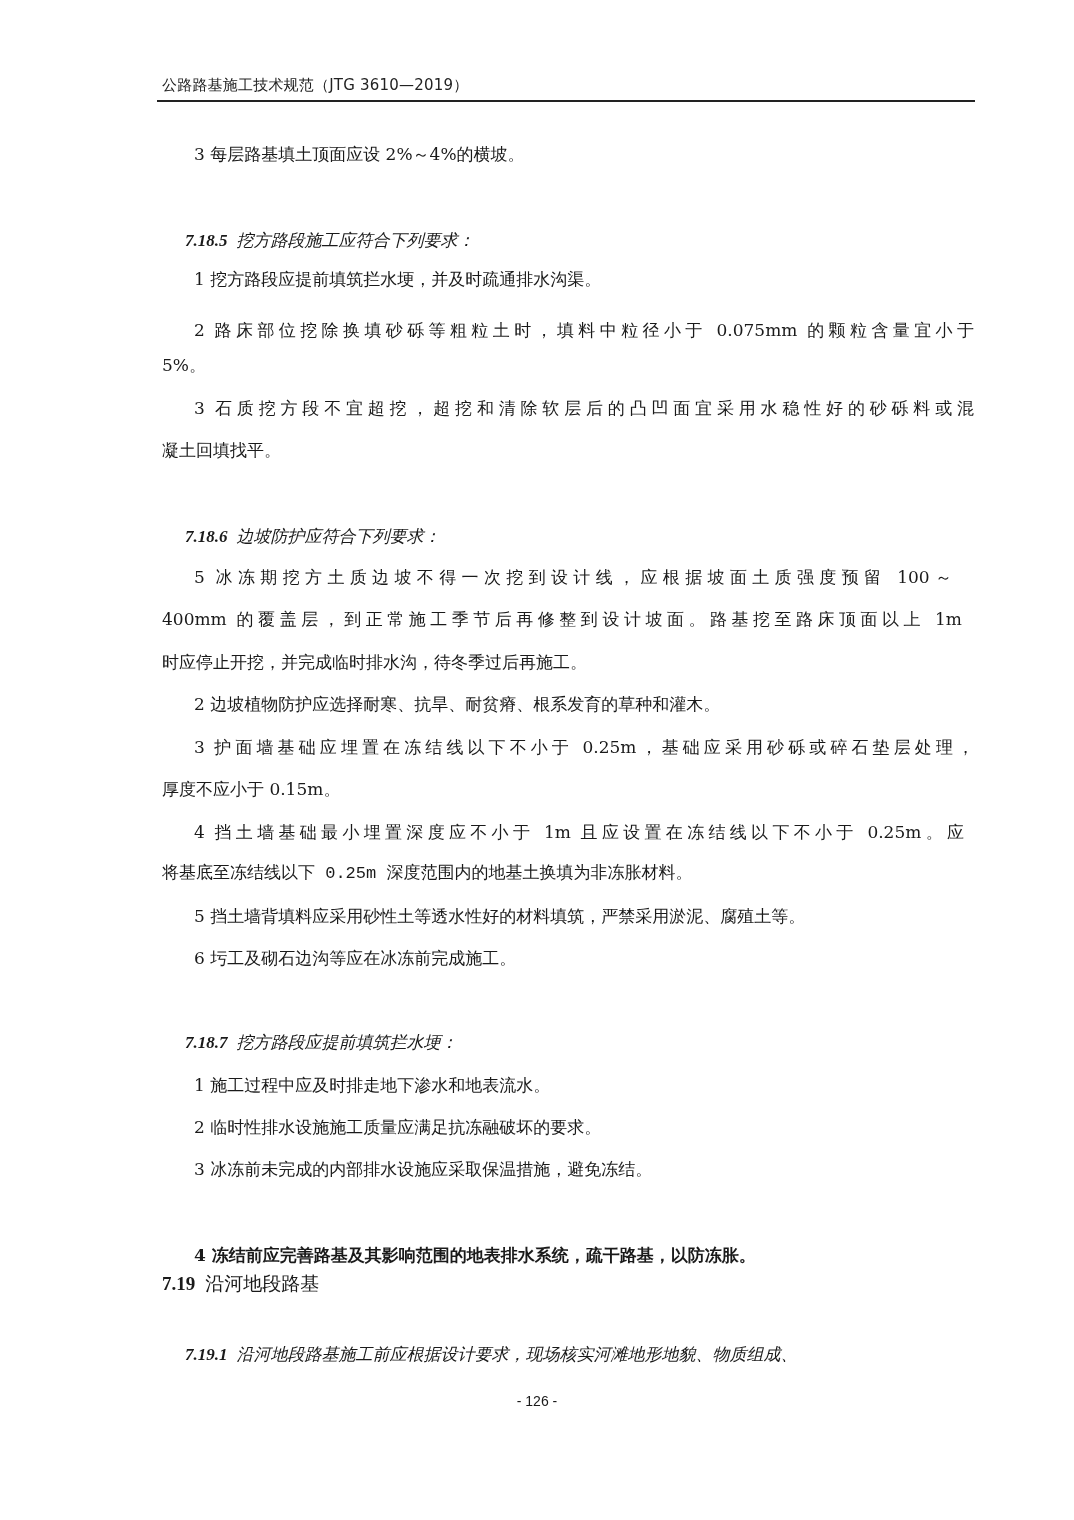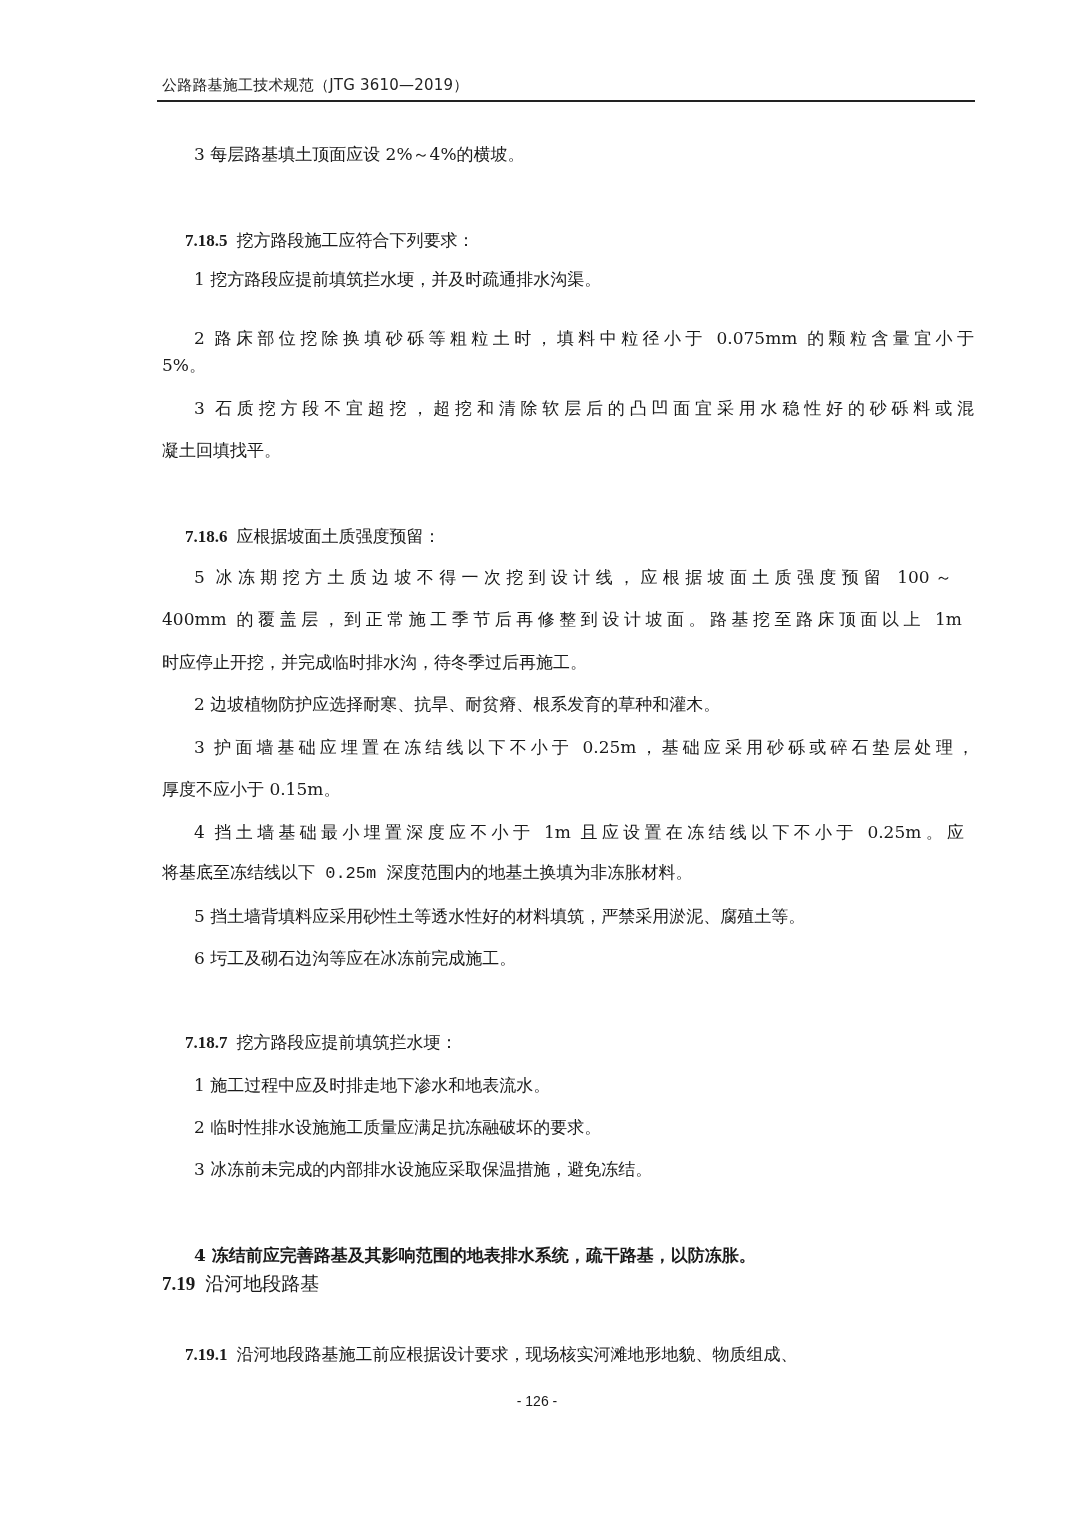--- a/index.html
+++ b/index.html
@@ -3,48 +3,48 @@
   <meta charset="utf-8">
   <style>
     html, body { margin: 0; padding: 0; background: #ffffff; }
     body { width: 1074px; height: 1520px; position: relative; overflow: hidden;
            font-family: "DejaVu Serif", "Liberation Serif", serif; color: #1a1a1a; }
     .header { position: absolute; left: 162px; top: 76px; font-family: "DejaVu Sans", "Liberation Sans", sans-serif;
               font-size: 15px; color: #222; letter-spacing: 0.2px; }
     .header-rule { position: absolute; left: 157px; top: 100px; width: 818px; height: 0; border-top: 2px solid #222; }
     .line { position: absolute; left: 162px; width: 812px; font-size: 17px; line-height: 24px; white-space: nowrap; }
     .indent { left: 194px; }
-    .sec-head { left: 185px; }
+    .sec-head { left: 185px; font-style: italic; }
     .num { font-weight: bold; font-family: "Liberation Serif", "DejaVu Serif", serif; margin-right: 9px; }
     .h2 { left: 162px; font-size: 19px; }
     .h2 .num { margin-right: 10px; }
     .h2 .title { font-family: "DejaVu Sans", "Liberation Sans", sans-serif; }
     .footer { position: absolute; left: 0; width: 1074px; top: 1393px; text-align: center; font-size: 14px;
               font-family: Liberation Sans, sans-serif; }
     .justify { text-align: justify; text-align-last: justify; white-space: normal; }
   </style>
 </head>
 <body>
 
 <div class="header">公路路基施工技术规范（JTG 3610—2019）</div>
 <div class="header-rule"></div>
 
 <div class="line indent" style="top:142px;">3  每层路基填土顶面应设 2%～4%的横坡。</div>
 
 <div class="line sec-head" style="top:228px;">
   <span class="num">7.18.5</span><span>挖方路段施工应符合下列要求：</span>
 </div>
 <div class="line indent" style="top:267px;">1  挖方路段应提前填筑拦水埂，并及时疏通排水沟渠。</div>
-<div class="line indent justify" style="top:326px; width:780px;">2  路床部位挖除换填砂砾等粗粒土时，填料中粒径小于 0.075mm 的颗粒含量宜小于</div>
+<div class="line indent justify" style="top:318px; width:780px;">2  路床部位挖除换填砂砾等粗粒土时，填料中粒径小于 0.075mm 的颗粒含量宜小于</div>
 <div class="line" style="top:353px;">5%。</div>
 <div class="line indent justify" style="top:396px; width:780px;">3  石质挖方段不宜超挖，超挖和清除软层后的凸凹面宜采用水稳性好的砂砾料或混</div>
 <div class="line" style="top:438px;">凝土回填找平。</div>
 
 <div class="line sec-head" style="top:524px;">
-  <span class="num">7.18.6</span><span>应根据坡面土质强度预留：</span>
+  <span class="num">7.18.6</span><span>边坡防护应符合下列要求：</span>
 </div>
 <div class="line indent justify" style="top:565px; width:758px;">5  冰冻期挖方土质边坡不得一次挖到设计线，应根据坡面土质强度预留 100～</div>
 <div class="line justify" style="top:607px; width:800px;">400mm 的覆盖层，到正常施工季节后再修整到设计坡面。路基挖至路床顶面以上 1m</div>
 <div class="line" style="top:650px;">时应停止开挖，并完成临时排水沟，待冬季过后再施工。</div>
 <div class="line indent" style="top:692px;">2  边坡植物防护应选择耐寒、抗旱、耐贫瘠、根系发育的草种和灌木。</div>
 <div class="line indent justify" style="top:735px; width:780px;">3  护面墙基础应埋置在冻结线以下不小于 0.25m，基础应采用砂砾或碎石垫层处理，</div>
 <div class="line" style="top:777px;">厚度不应小于 0.15m。</div>
 <div class="line indent justify" style="top:820px; width:770px;">4  挡土墙基础最小埋置深度应不小于 1m 且应设置在冻结线以下不小于 0.25m。应</div>
 <div class="line" style="top:862px;font-family:Liberation Mono, monospace;">将基底至冻结线以下 0.25m 深度范围内的地基土换填为非冻胀材料。</div>
 <div class="line indent" style="top:904px;">5  挡土墙背填料应采用砂性土等透水性好的材料填筑，严禁采用淤泥、腐殖土等。</div>

